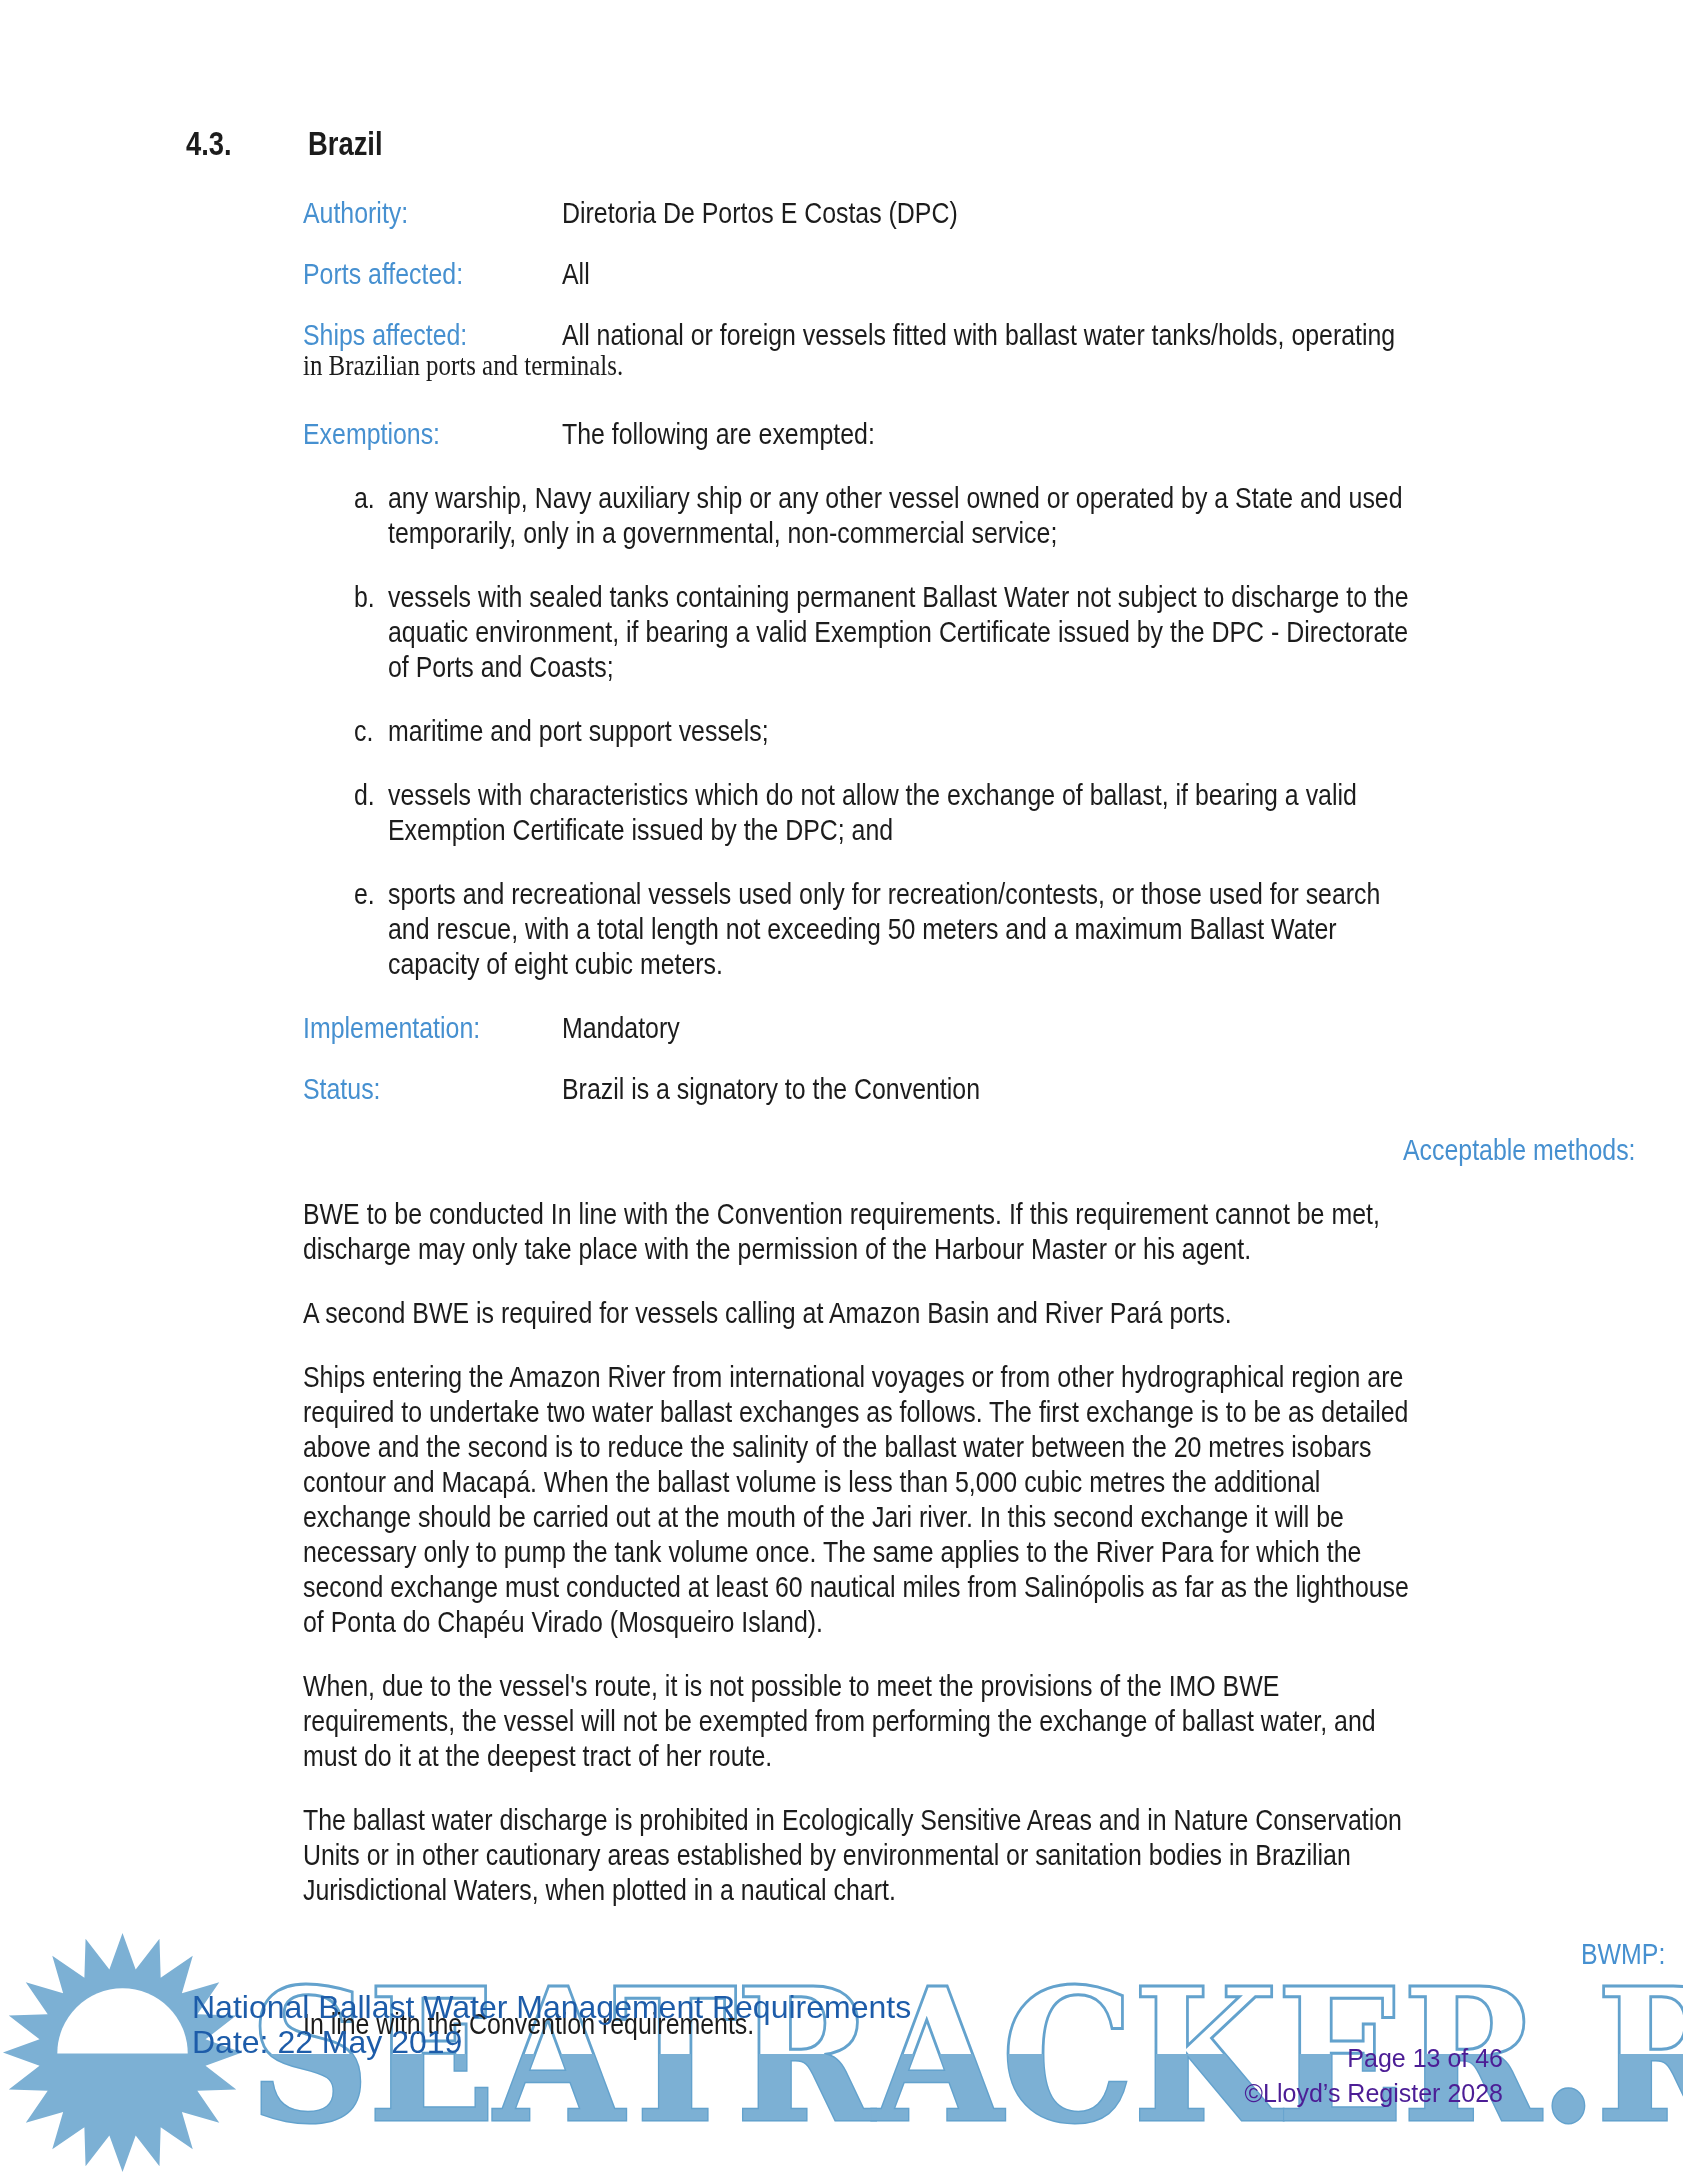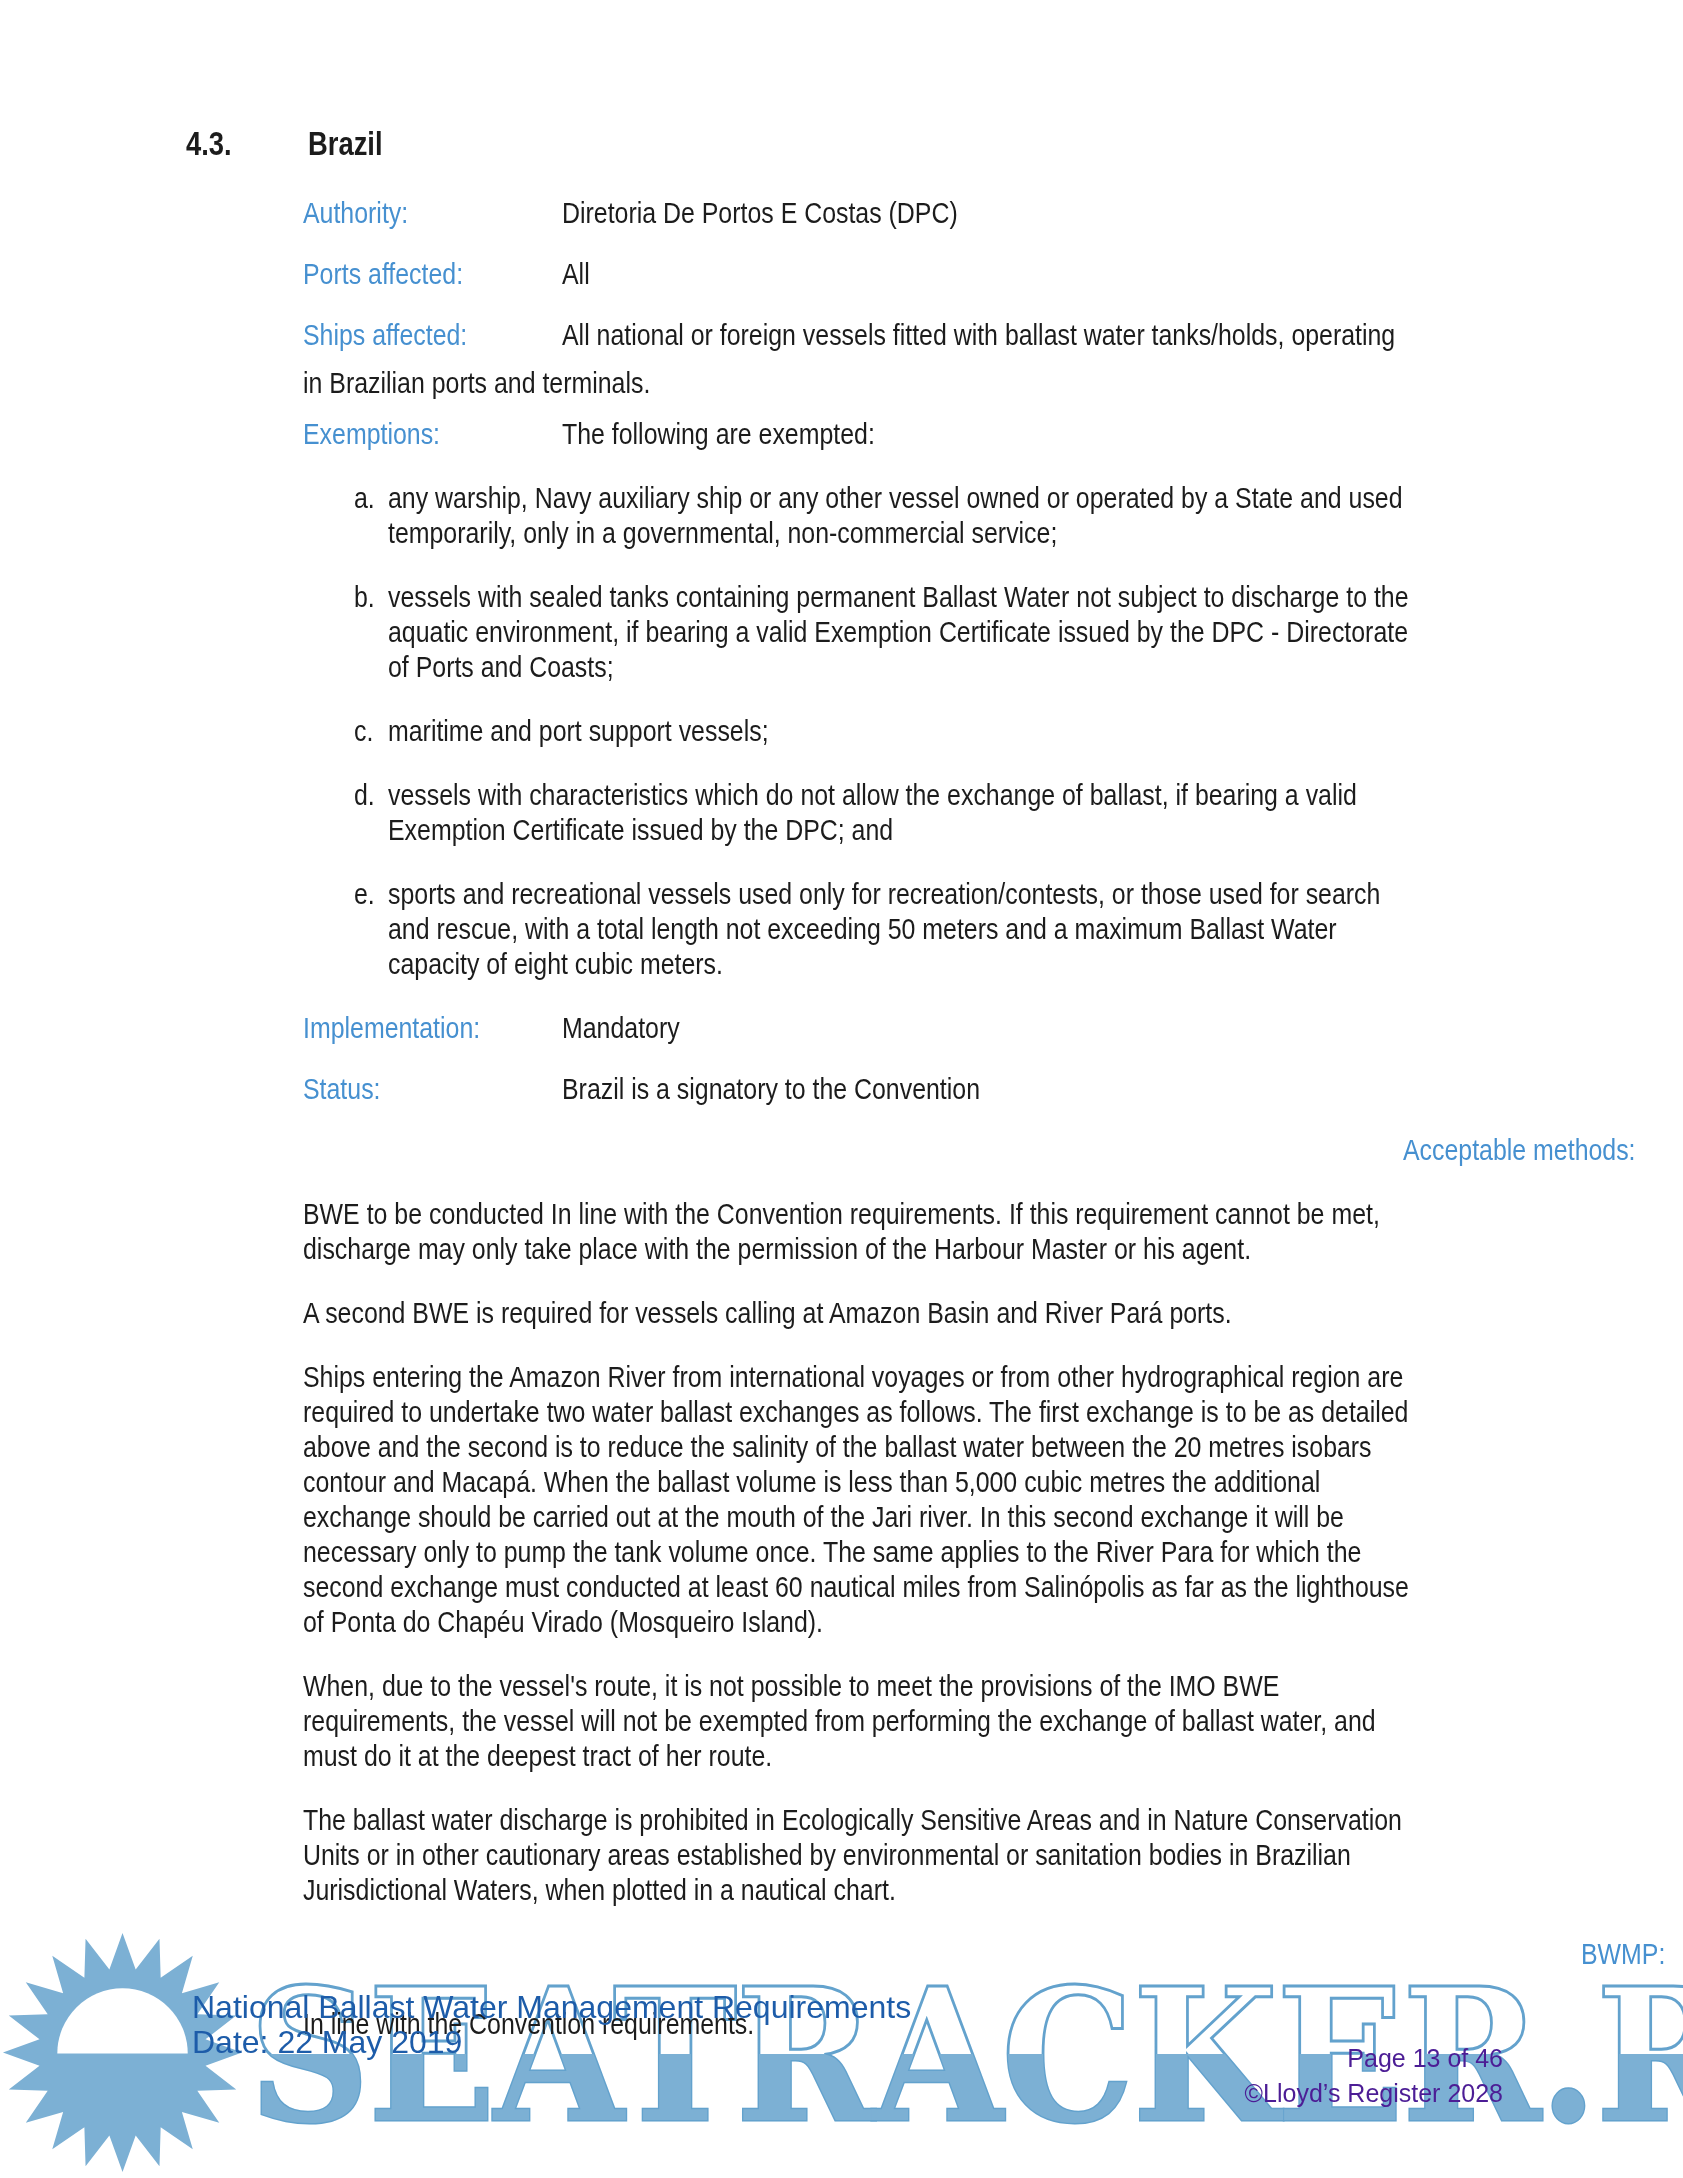--- a/index.html
+++ b/index.html
@@ -30,21 +30,21 @@
   .ln { height:35px; }
 
   .heading { position:relative; margin:0 0 34px 186px; height:35px;
              font-weight:bold; font-size:33px; }
   .heading .htitle { position:absolute; left:122px; top:0; }
 
   .frow { position:relative; margin:0 0 26px 303px; height:35px; }
   .frow.tall { height:69px; margin-bottom:30px; }
   .flabel { color:#4690d0; }
   .fval { position:absolute; left:259px; top:0; }
-  .fcont { position:absolute; left:0; top:48px; }
+  .fcont { position:absolute; left:0; top:30px;font-family:Liberation Serif, serif; }
   .lblonly { margin:0 0 29px 303px; height:35px; color:#4690d0;text-align:right; }
   .lblonly.bwmp { margin-bottom:35px; }
 
   .item { position:relative; margin:0 0 29px 388px; }
   .item .marker { position:absolute; left:-34px; top:0; height:35px; }
 
   .para { margin:0 0 29px 303px; }
   .para.last { margin-bottom:0; }
 
   

